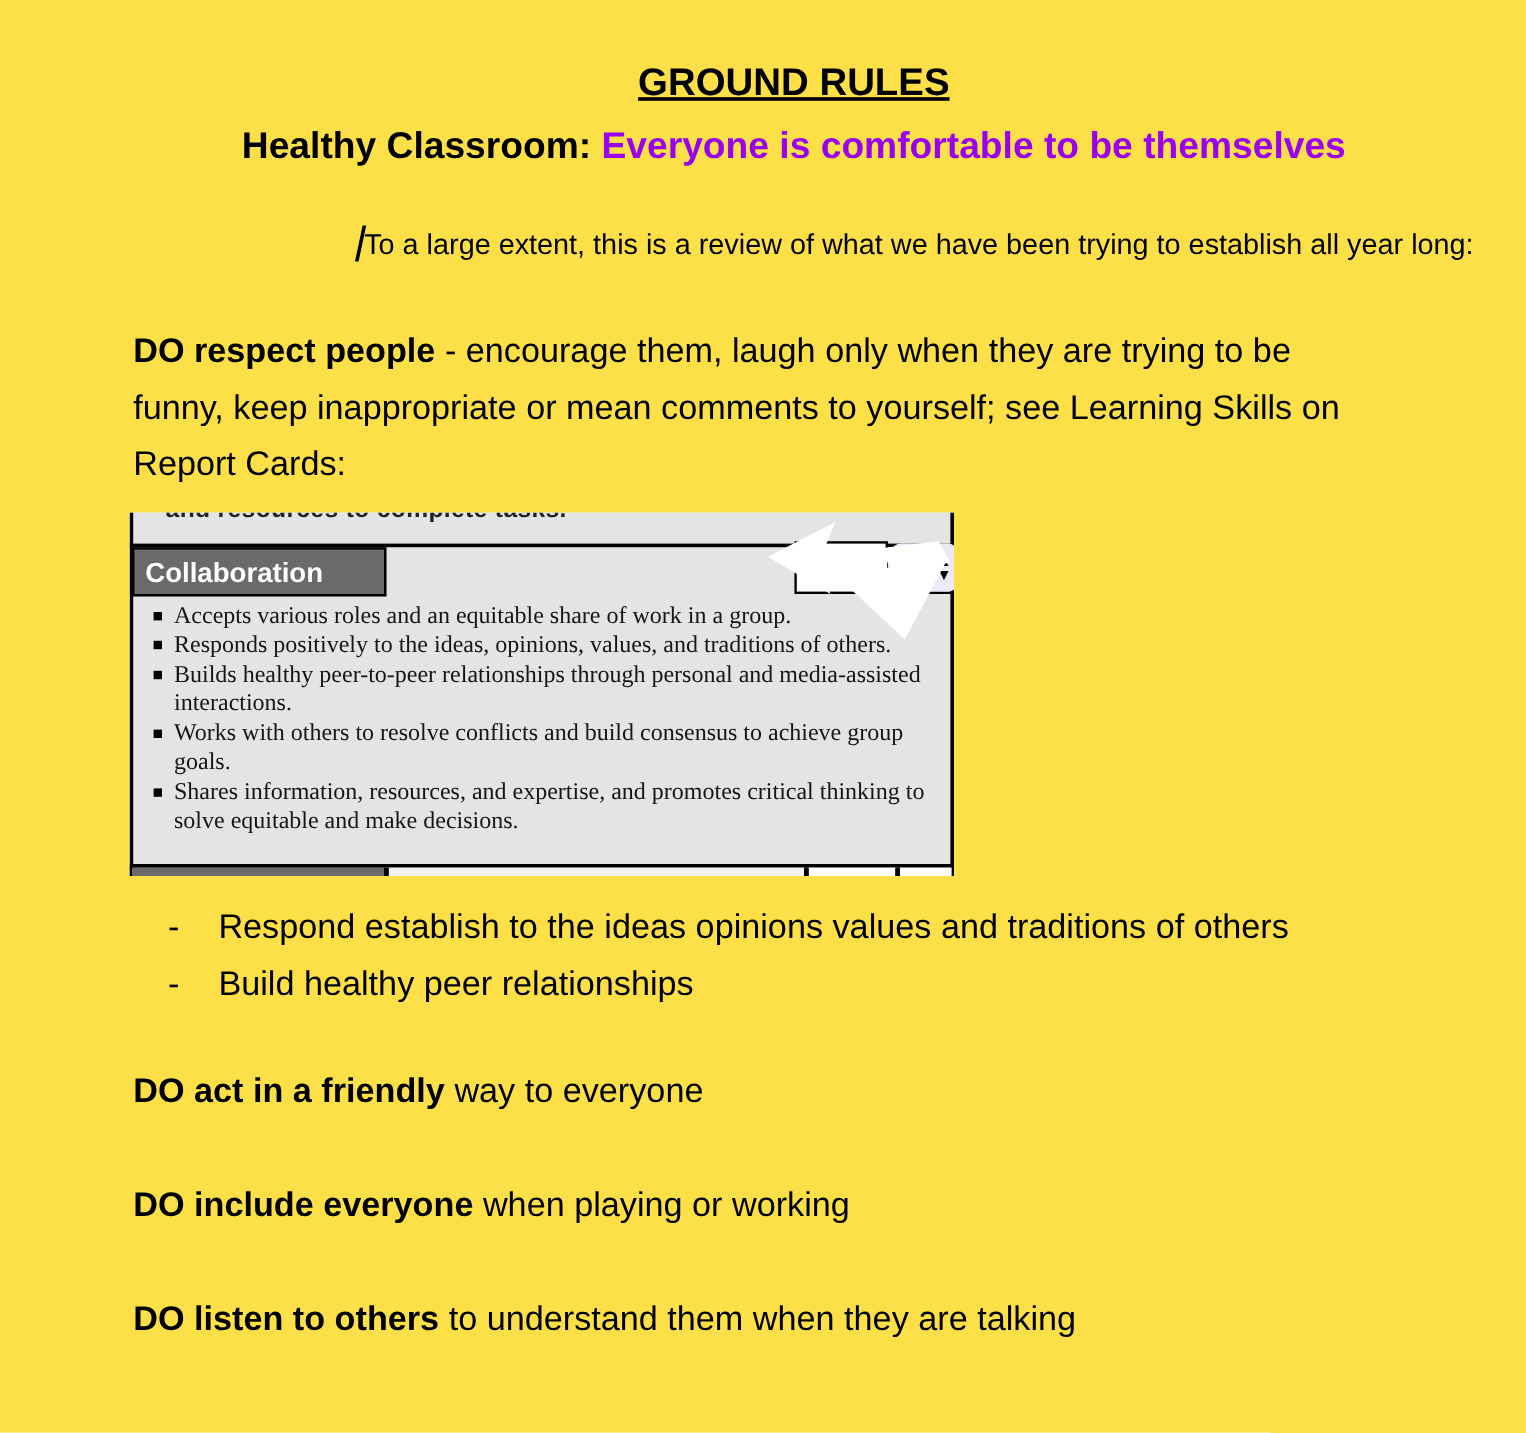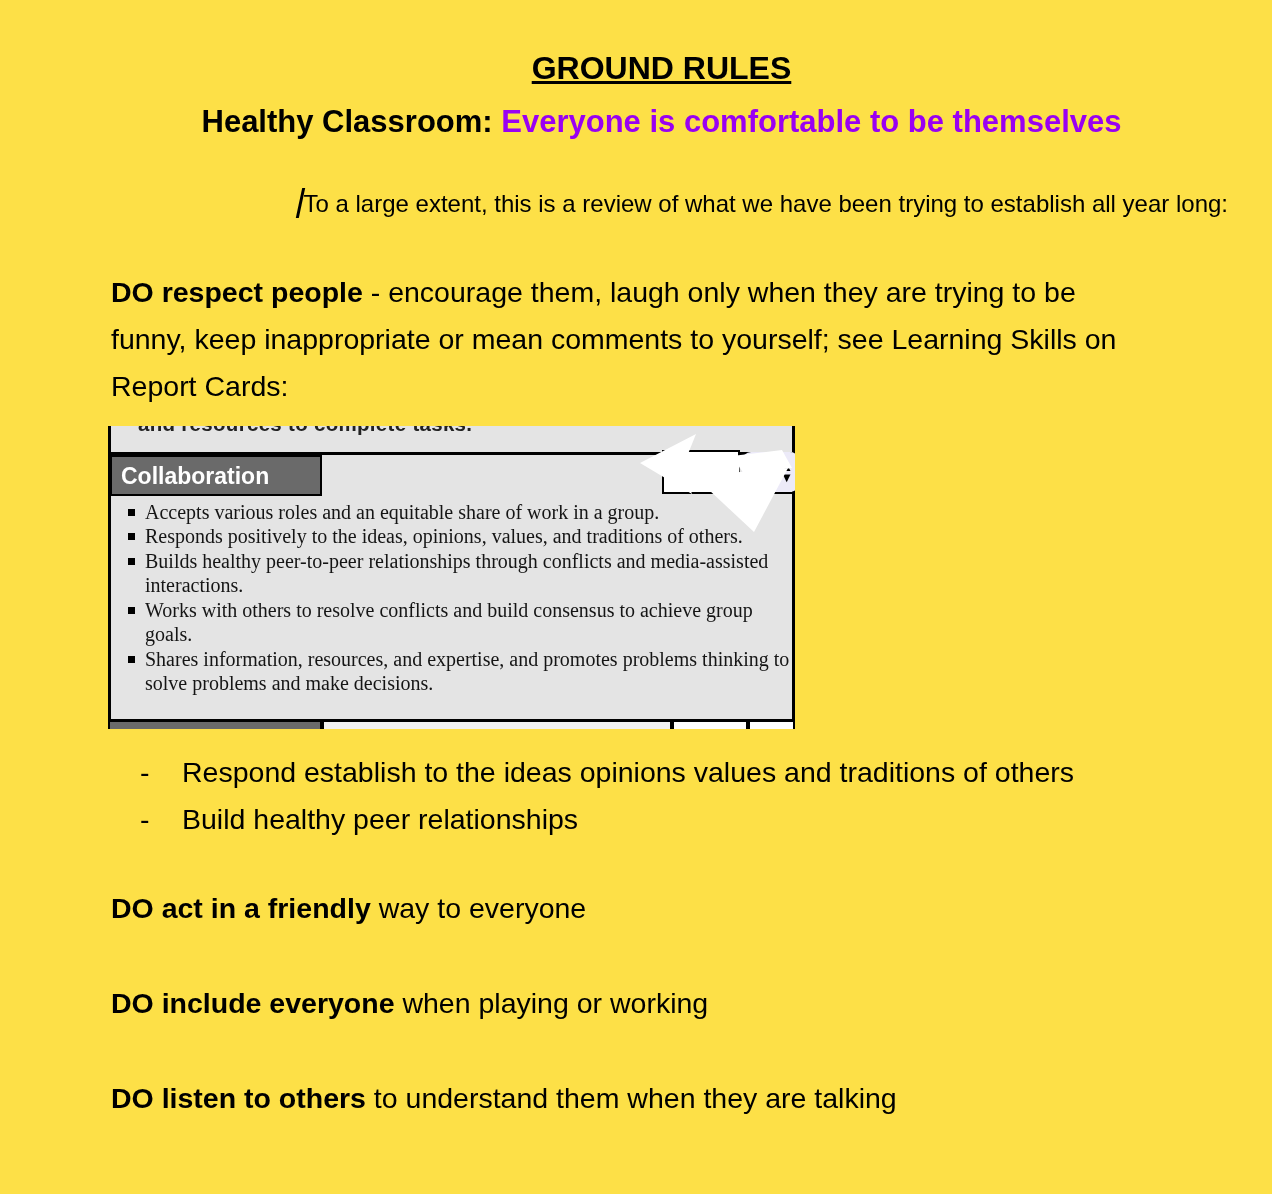--- a/index.html
+++ b/index.html
@@ -167,23 +167,23 @@
 
     <svg class="cursor-svg" width="170" height="110" viewBox="0 0 170 110">
       <polygon points="8,35 64,6 56,26 108,28 107,50 54,48 60,66" fill="#ffffff"></polygon>
       <polygon points="62,48 156,40 122,104" fill="#ffffff"></polygon>
       <polygon points="100,28 150,22 160,40 112,46" fill="#ffffff"></polygon>
     </svg>
 
     <ul class="img-bullets">
       <li>Accepts various roles and an equitable share of work in a group.</li>
       <li>Responds positively to the ideas, opinions, values, and traditions of others.</li>
-      <li>Builds healthy peer-to-peer relationships through conflicts and media-assisted interactions.</li>
+      <li>Builds healthy peer-to-peer relationships through personal and media-assisted interactions.</li>
       <li>Works with others to resolve conflicts and build consensus to achieve group goals.</li>
-      <li>Shares information, resources, and expertise, and promotes problems thinking to solve problems and make decisions.</li>
+      <li>Shares information, resources, and expertise, and promotes critical thinking to solve equitable and make decisions.</li>
     </ul>
 
     <div class="hline-bottom"></div>
     <div class="bottom-row">
       <div class="cell bcell-dark"></div>
       <div class="cell bcell-light"></div>
       <div class="cell bcell-w1"></div>
       <div class="cell bcell-w2"></div>
     </div>
   </div>

